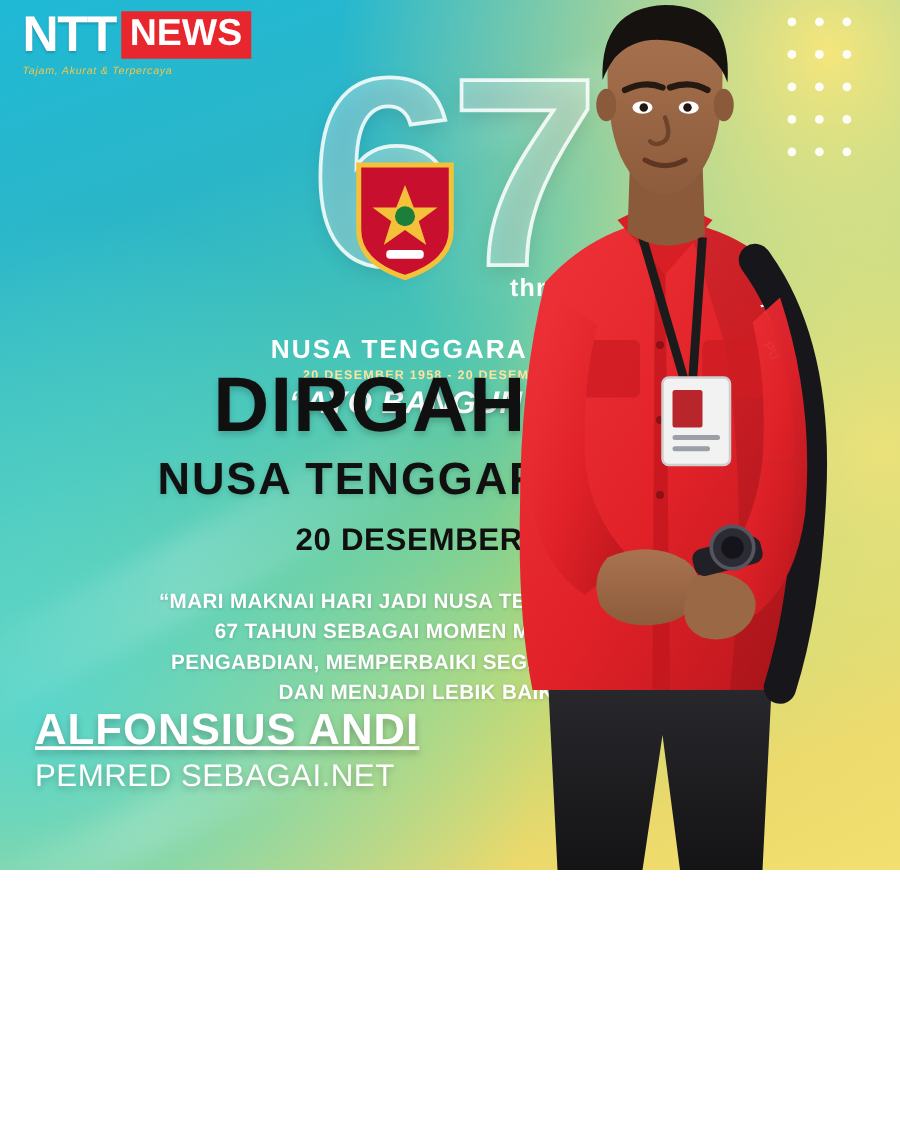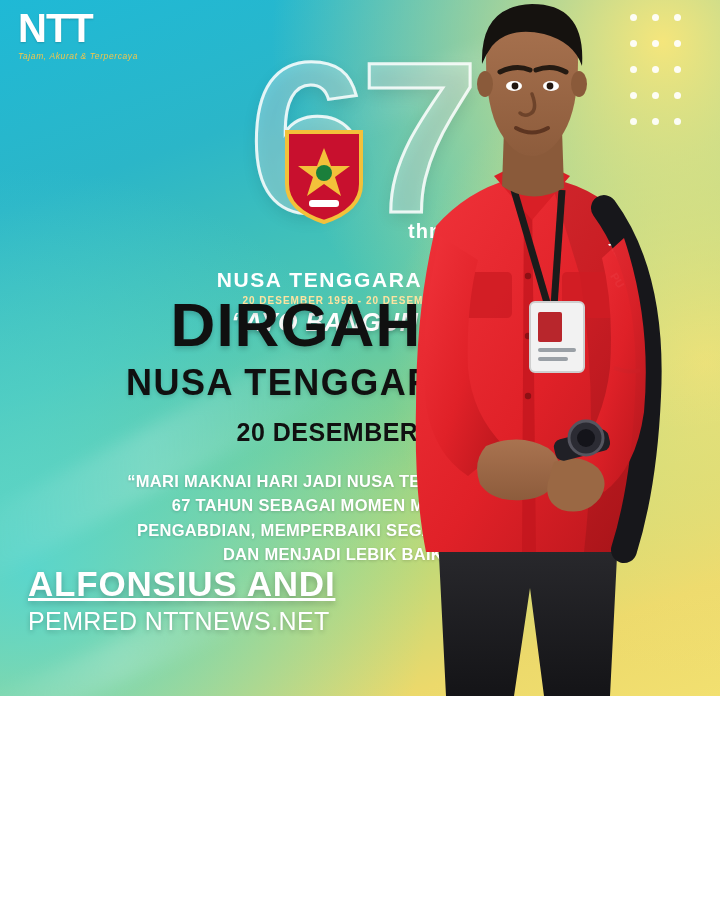--- a/index.html
+++ b/index.html
@@ -246,20 +246,21 @@
 
 <div class="poster">
 
   <div class="streak streak-a"></div>
   <div class="streak streak-b"></div>
   <div class="streak streak-c"></div>
 
   <div class="brand">
     <div class="brand-row">
       <span class="brand-ntt">NTT</span>
+      <span class="brand-news">NEWS</span>
     </div>
     <div class="brand-tag">Tajam, Akurat &amp; Terpercaya</div>
   </div>
 
   <div class="dot-grid">
     <span></span>
     <span></span>
     <span></span>
     <span></span>
     <span></span>
@@ -374,16 +375,16 @@
     <ellipse cx="233" cy="110" rx="8" ry="5" fill="#ffffff"></ellipse>
     <circle cx="197" cy="110" r="3.4" fill="#221710"></circle>
     <circle cx="232" cy="110" r="3.4" fill="#221710"></circle>
 
     <path d="M214 118 q6 16 -2 20 q-6 3 -10 -1" stroke="#6d432a" stroke-width="3.5" fill="none" stroke-linecap="round"></path>
     <path d="M198 152 q16 9 32 0" stroke="#5d3521" stroke-width="4" fill="none" stroke-linecap="round"></path>
   </svg>
 
   <div class="name-block">
     <div class="person-name">ALFONSIUS ANDI</div>
-    <div class="person-role">PEMRED NTTNEWS.NET</div>
+    <div class="person-role">PEMRED SEBAGAI.NET</div>
   </div>
 
 </div>
 
 </body></html>

